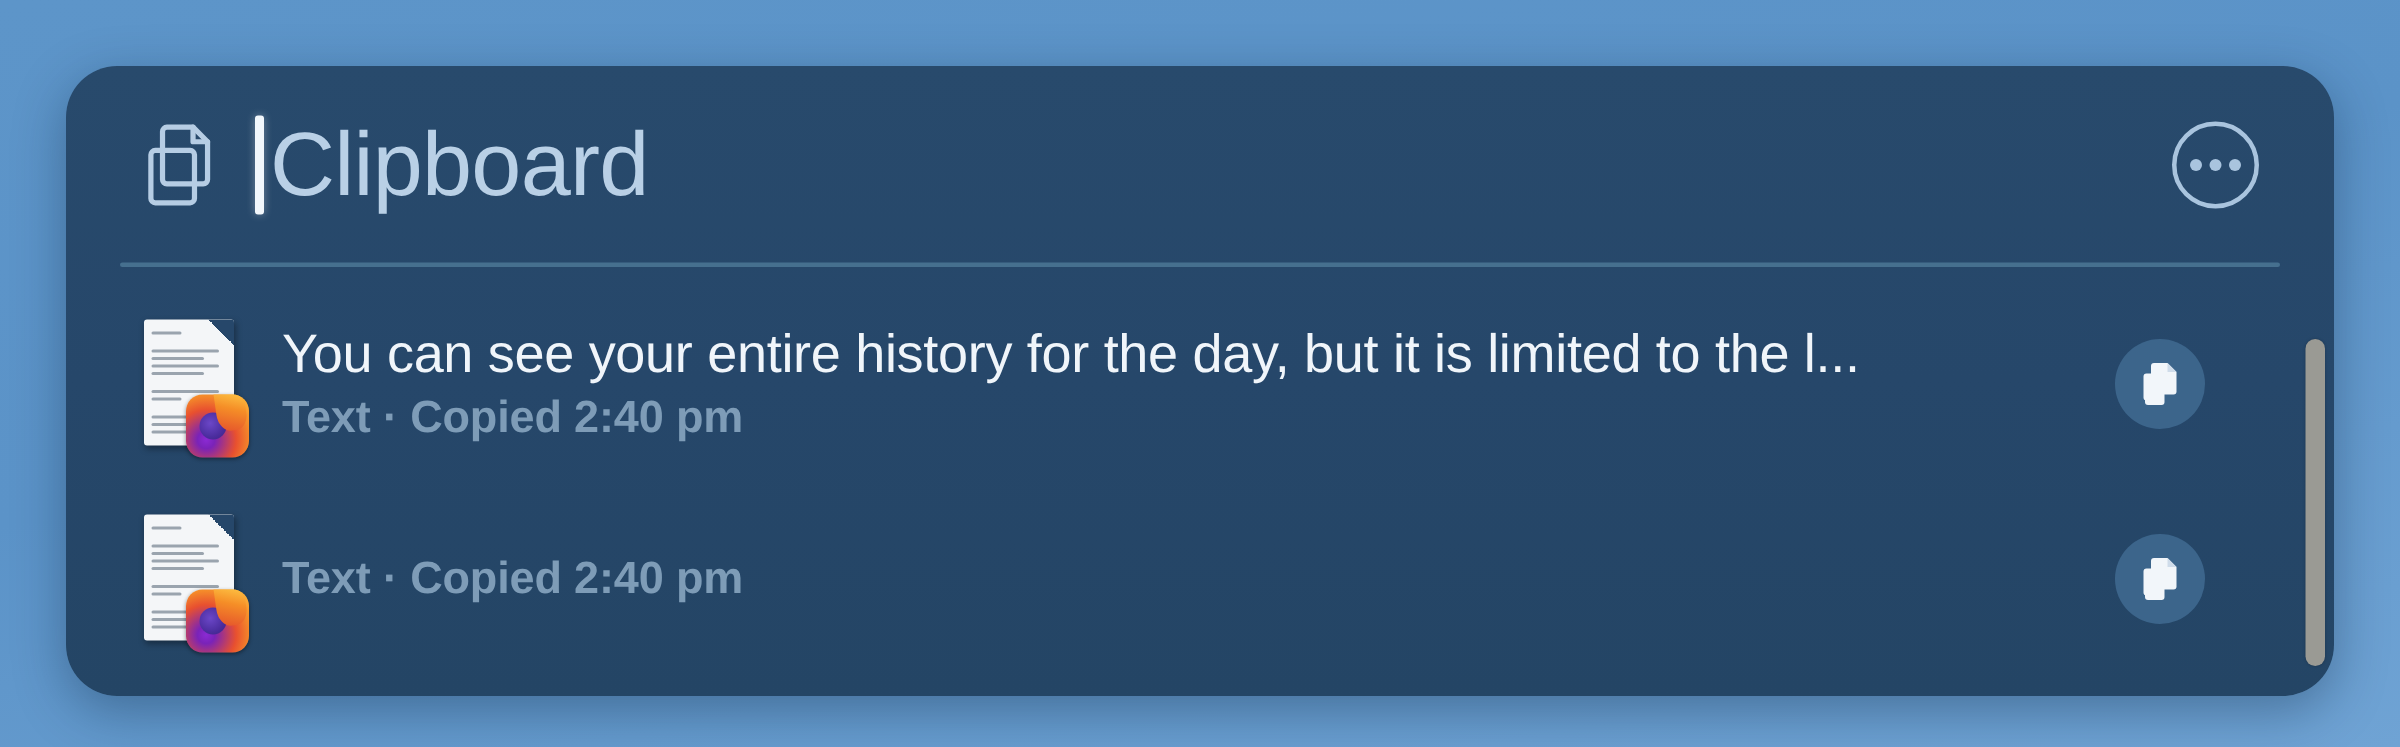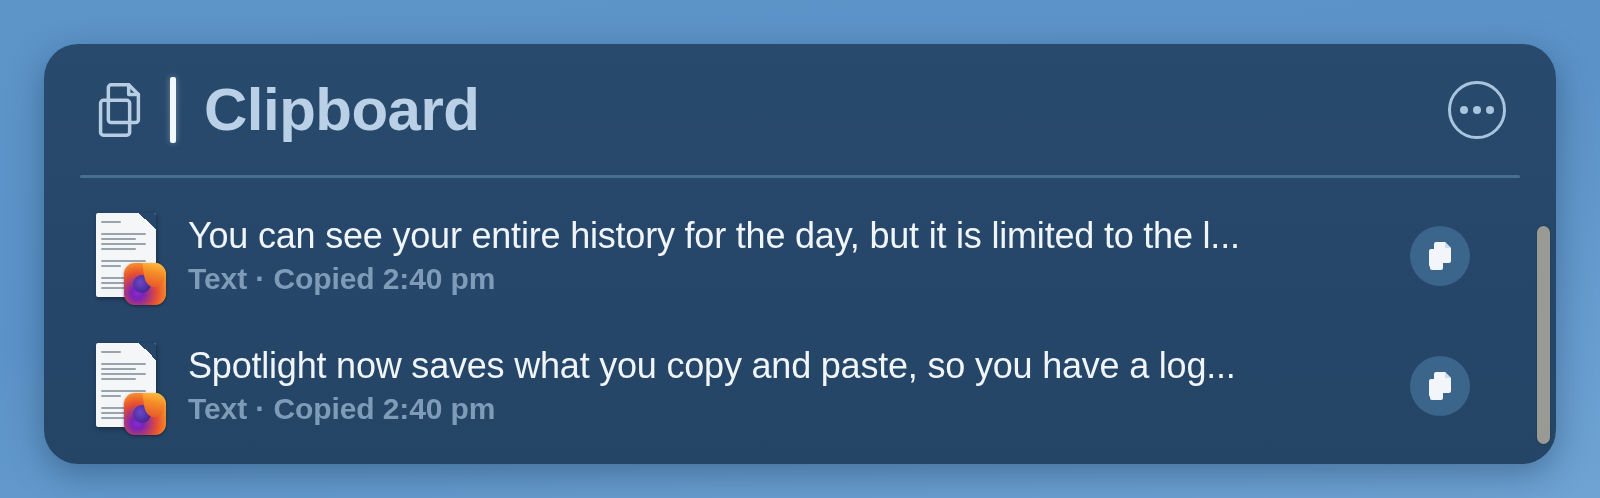--- a/index.html
+++ b/index.html
@@ -53,27 +53,26 @@
     height: 66px;
     background: #f2f7fc;
     border-radius: 2px;
     flex: 0 0 auto;
     margin-right: 4px;
     box-shadow: 0 0 6px rgba(255,255,255,0.35);
   }
 
   .search-title {
     font-size: 60px;
-    font-weight: 700;
+    font-weight: 400;
     letter-spacing: -0.5px;
     color: #b9d0e6;
     line-height: 1;
     white-space: nowrap;
     flex: 1 1 auto;
-    margin-left: 24px;
   }
 
   .more-button {
     width: 58px;
     height: 58px;
     flex: 0 0 auto;
     border-radius: 50%;
     border: 3px solid #a9c4de;
     display: flex;
     align-items: center;
@@ -344,21 +343,20 @@
               <div class="ln l"></div>
               <div class="ln m"></div>
             <div class="ln gap"></div>
 
           </div>
         </div>
         <div class="badge"></div>
       </div>
 
       <div class="row-text">
-        <div class="row-title">Spotlight now saves what you copy and paste, so you have a log...</div>
         <div class="row-sub">Text · Copied 2:40 pm</div>
       </div>
 
       <div class="copy-button">
         <svg viewBox="0 0 32 32" fill="#f2f6fa">
           <path d="M12 2 h9 l6 6 v13 a2 2 0 0 1 -2 2 h-13 a2 2 0 0 1 -2 -2 v-17 a2 2 0 0 1 2 -2 z"></path>
           <path d="M21 2 v6 h6 z" fill="#cfdcea"></path>
           <path d="M7 9 h10 v3 h-7 a1.5 1.5 0 0 0 -1.5 1.5 v13.5 h-1.5 a2 2 0 0 1 -2 -2 v-14 a2 2 0 0 1 2 -2 z"></path>
           <path d="M8 11 h11 v17 a2 2 0 0 1 -2 2 h-9 a2 2 0 0 1 -2 -2 v-15 a2 2 0 0 1 2 -2 z"></path>
         </svg>

